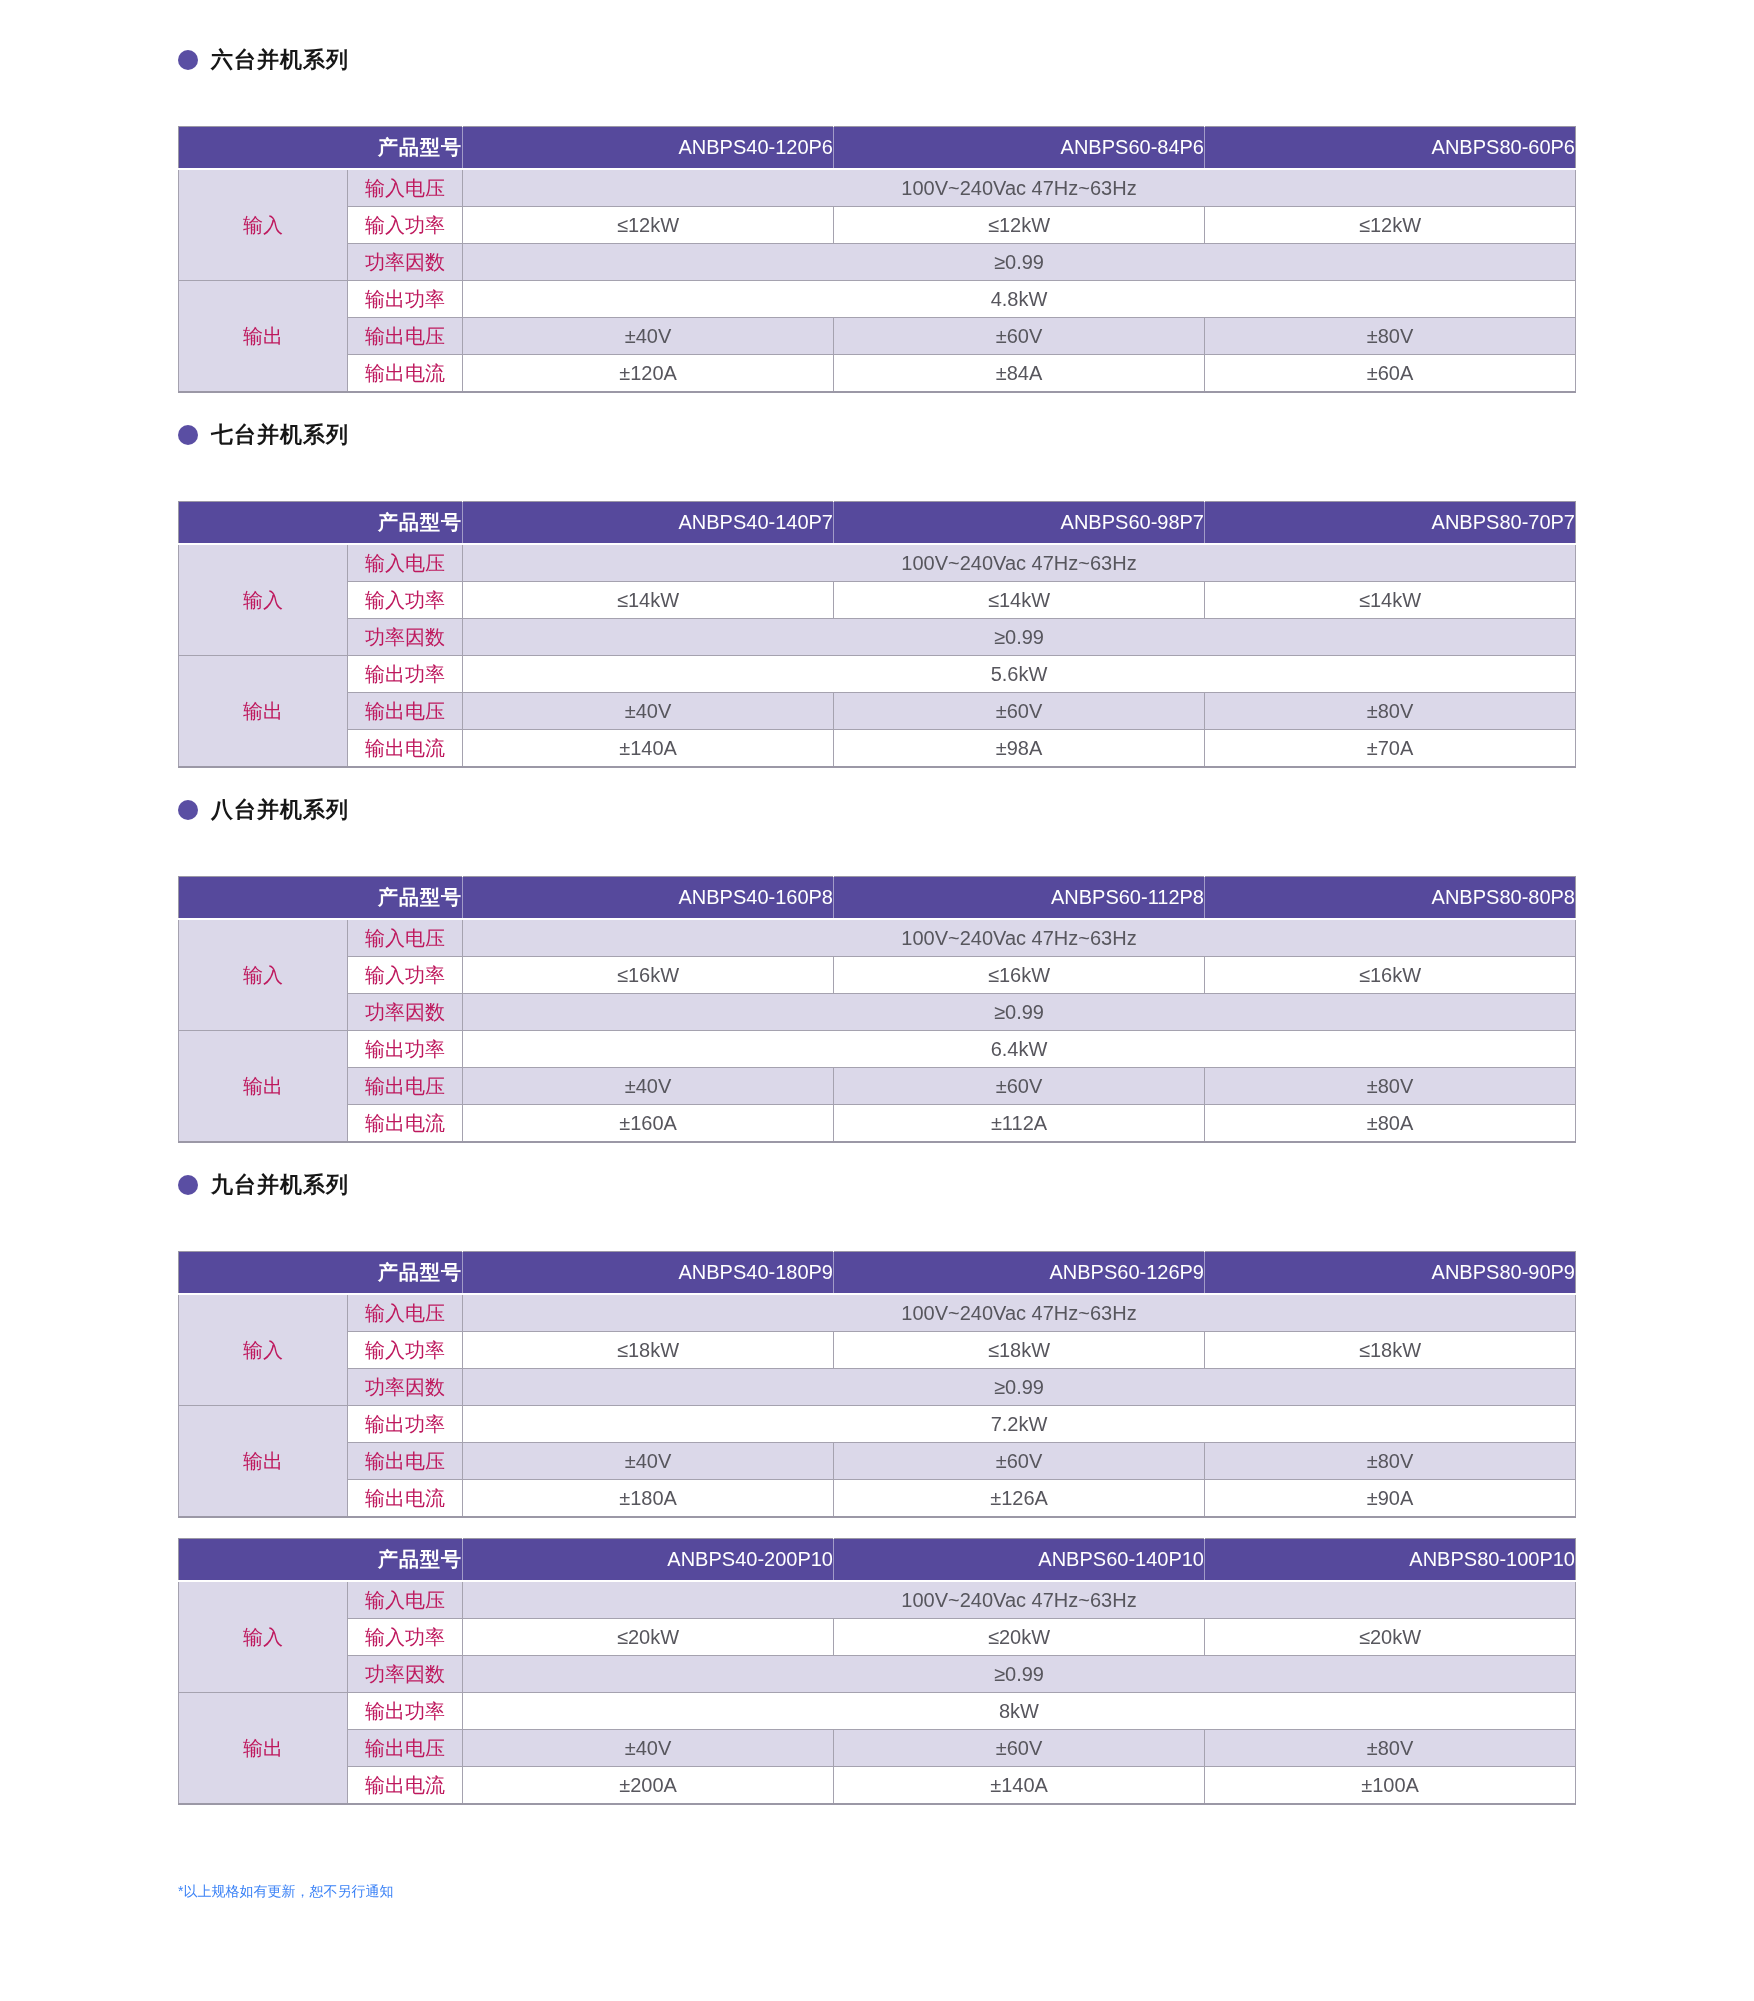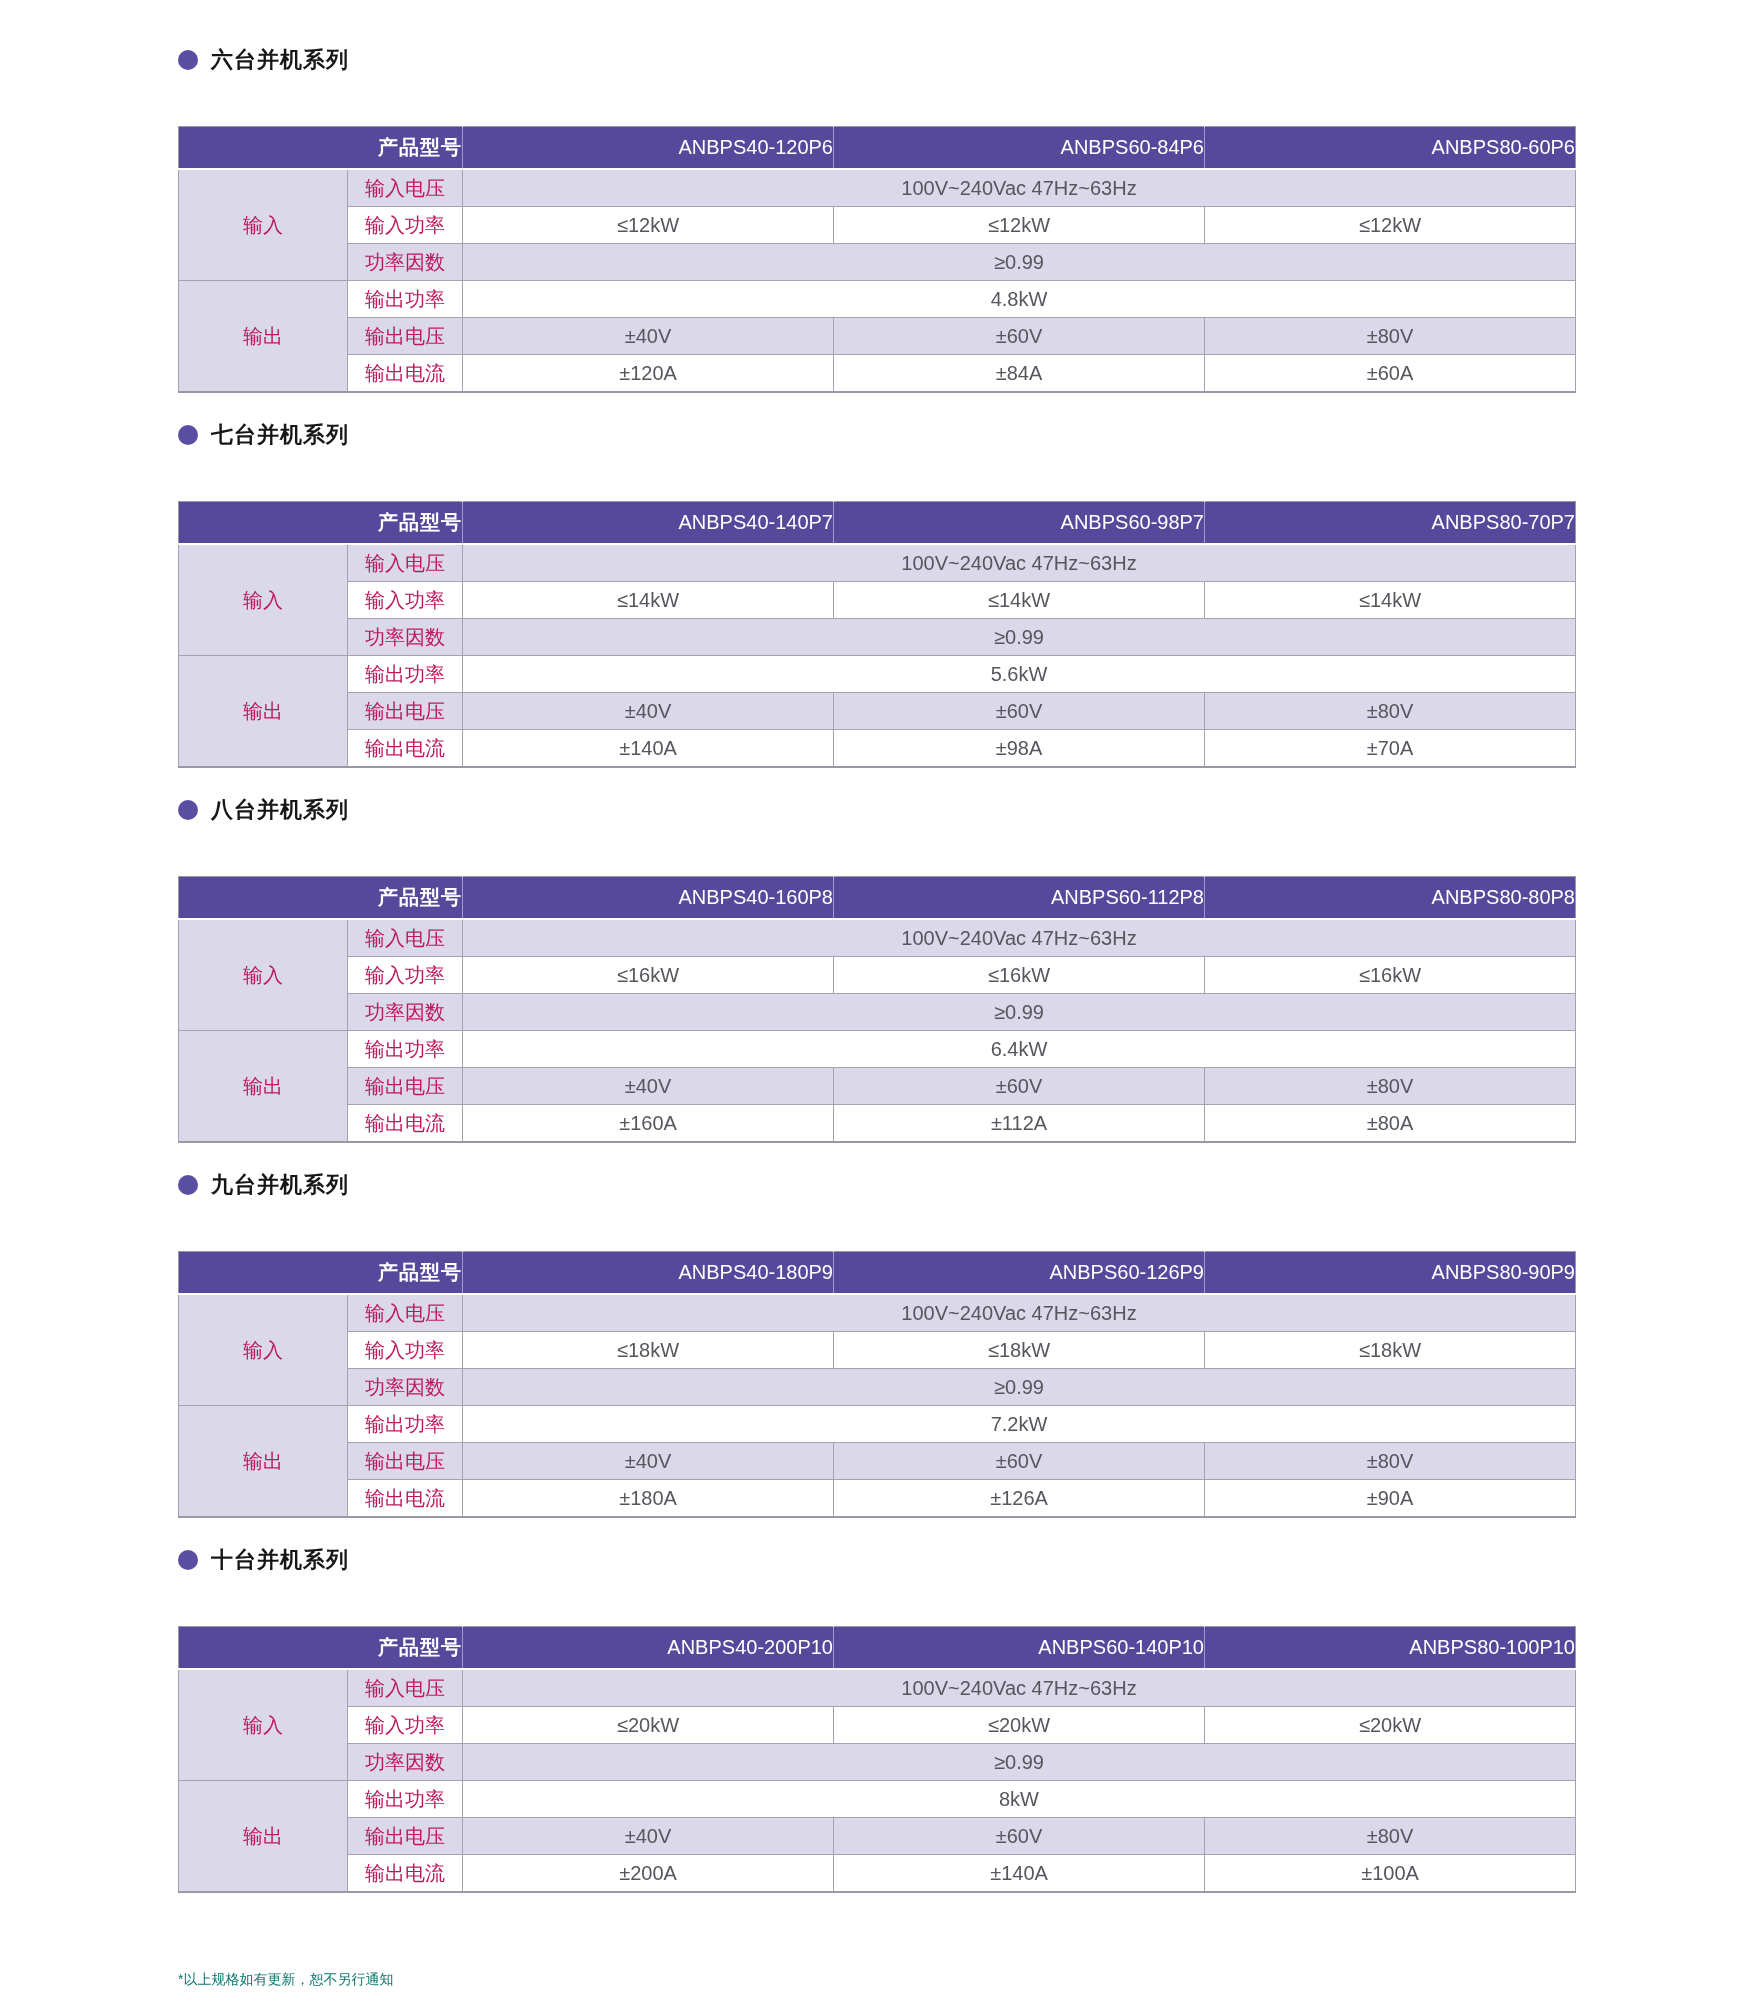--- a/index.html
+++ b/index.html
@@ -73,21 +73,21 @@
     background: #ffffff;
     padding: 0;
   }
   tr.lav td { background: #DBD8E9; }
   td.rlabel, td.group { color: #be185d; }
   td.g-in { background: #ffffff; }
   td.g-out { background: #DBD8E9; }
   .footnote {
     margin-top: 78px;
     font-size: 14px;
-    color: #0f766e;
+    color: #3b82f6;
   }
 </style>
 </head>
 <body>
 
 <div class="page">
 
   <div class="section first">
     <div class="heading">
       <span class="bullet"></span>
@@ -306,24 +306,20 @@
         <td class="rlabel">输出电流</td>
         <td>±180A</td>
         <td>±126A</td>
         <td>±90A</td>
       </tr>
     </tbody>
       </table>
   </div>
 
   <div class="section">
-    <div class="heading">
-      <span class="bullet"></span>
-      <h2 class="title">十台并机系列</h2>
-    </div>
     <table class="spec-table">
       <colgroup>
           <col class="cA">
           <col class="cB">
           <col class="cD">
           <col class="cD">
           <col class="cD">
         </colgroup>
       <tbody>
           <tr>

